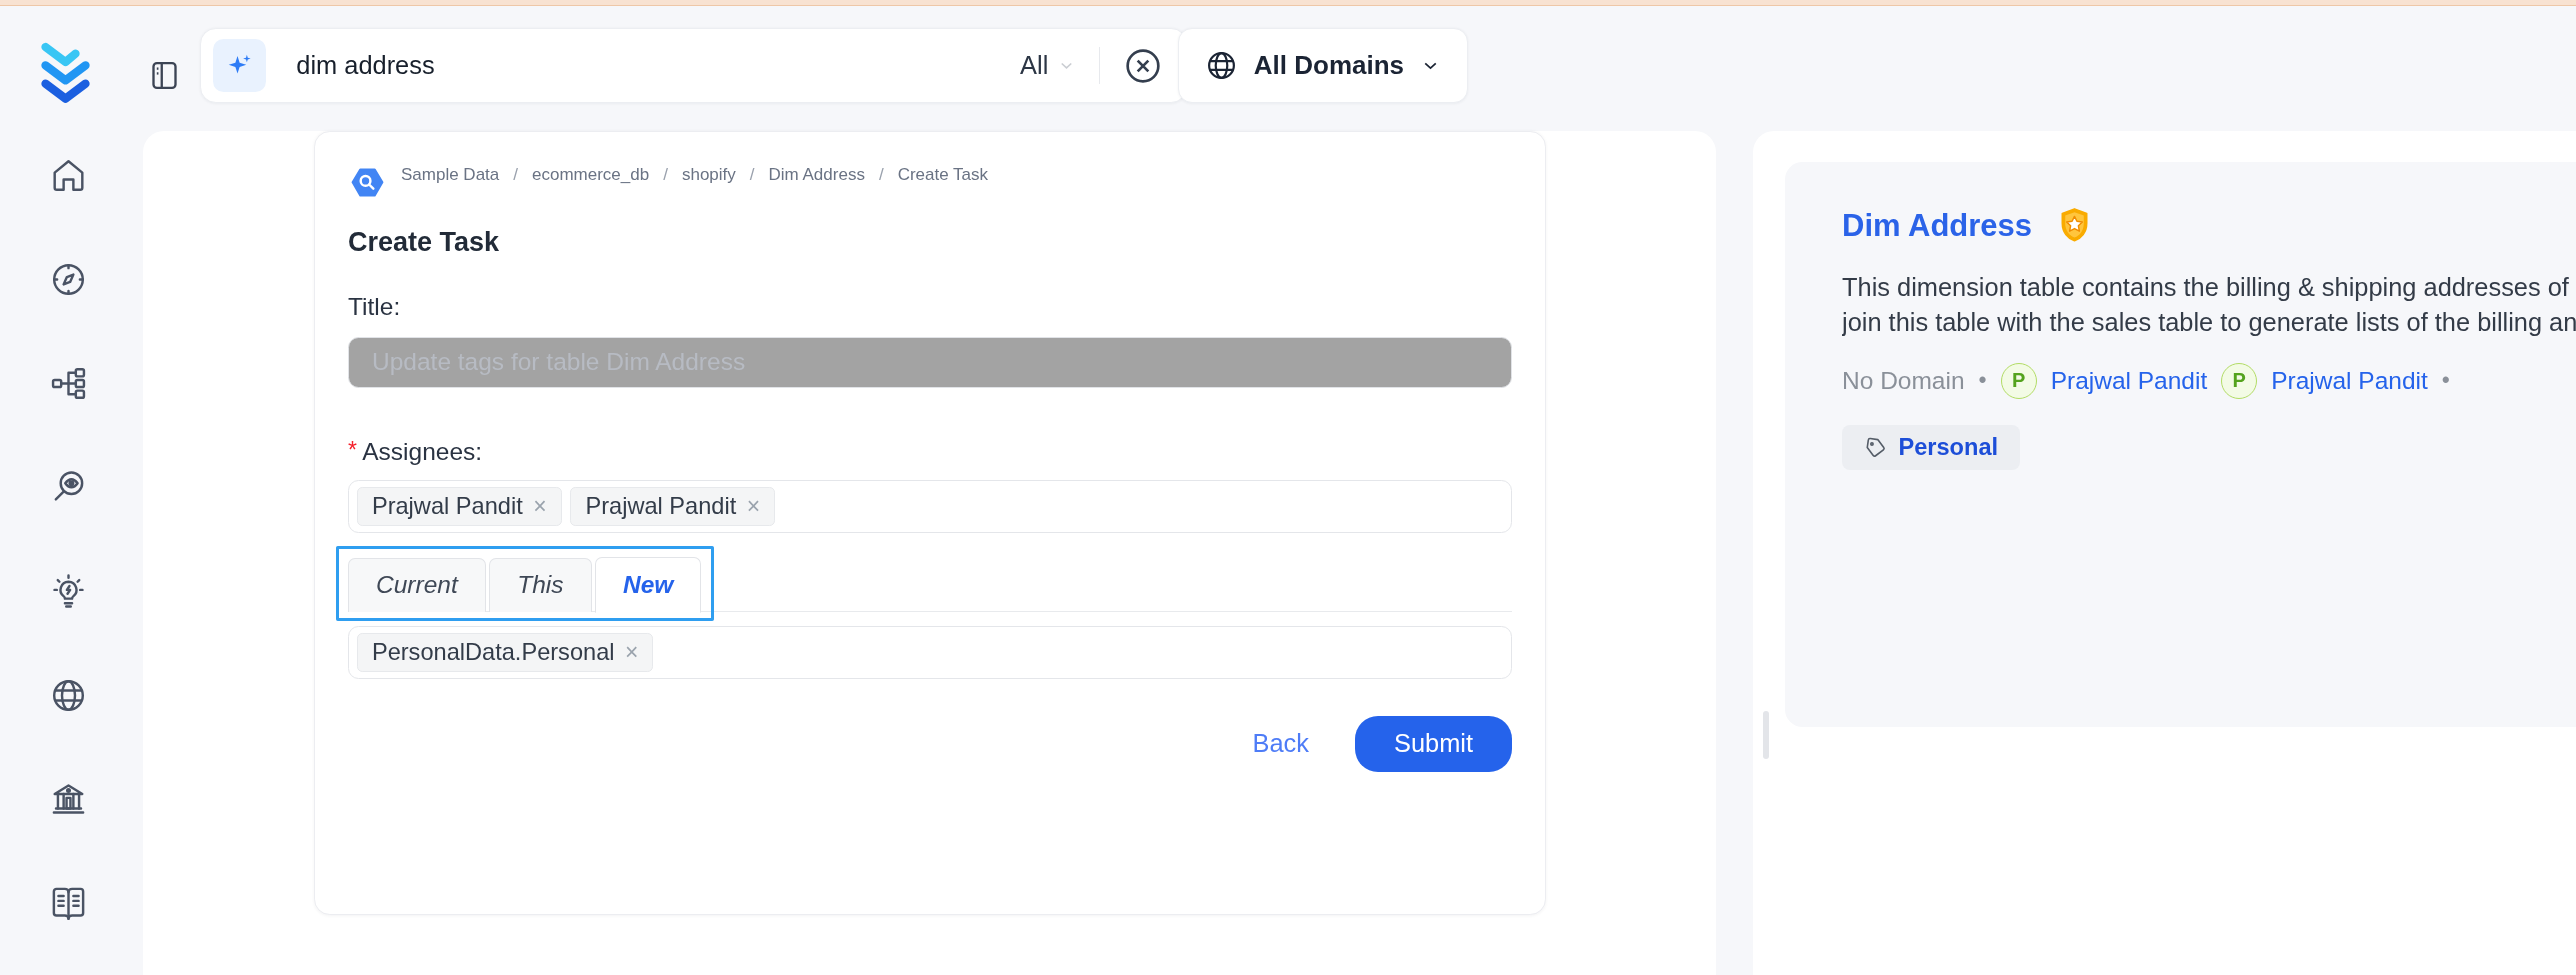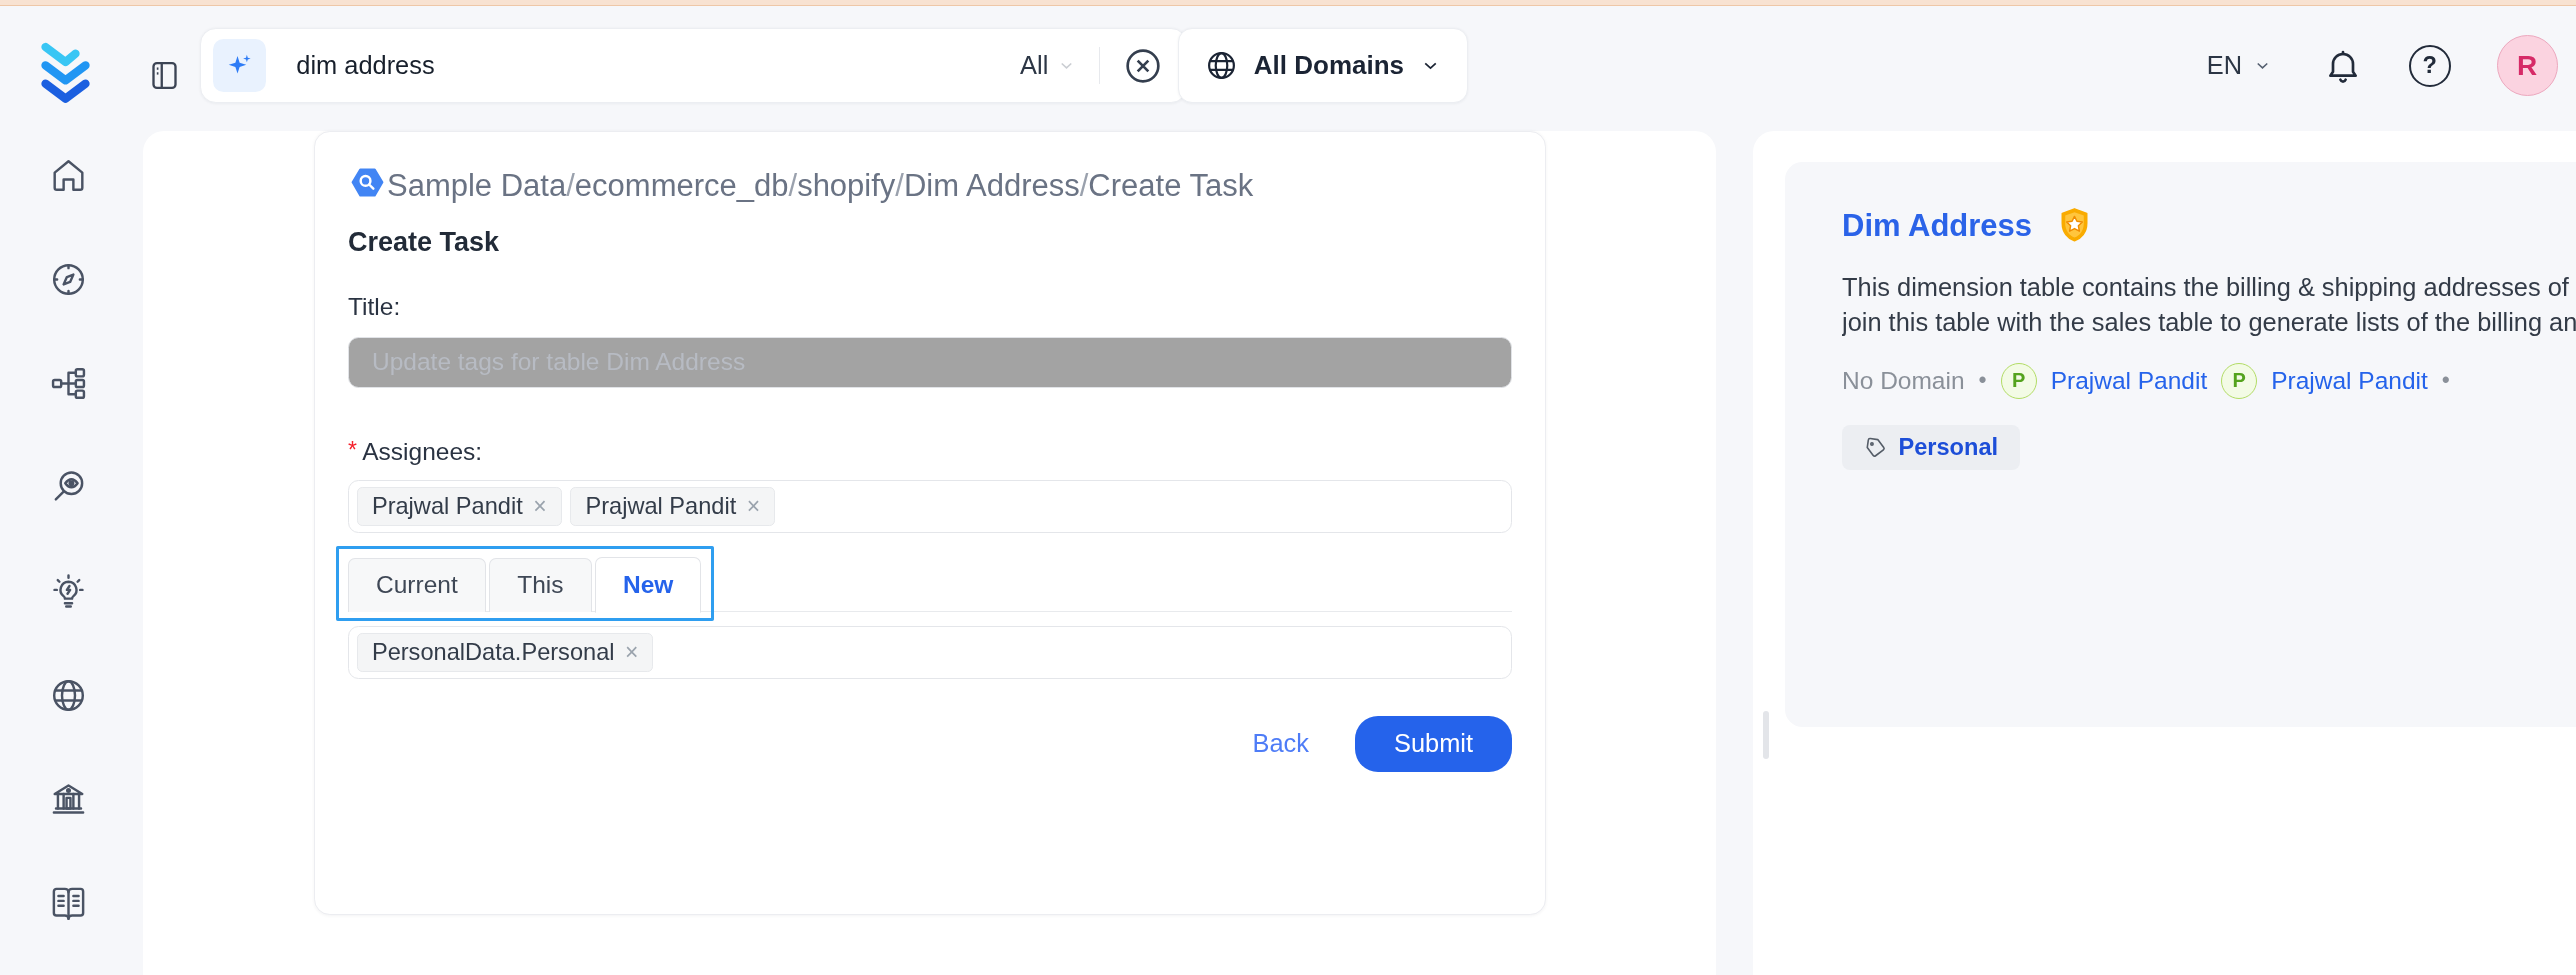--- a/index.html
+++ b/index.html
@@ -47,21 +47,21 @@
     display:flex; flex-direction:column; align-items:center; padding-top:24.5px; gap:65px; }
   .side-item { width:39px; height:39px; color:#4a5364; display:flex; align-items:center; justify-content:center; cursor:pointer; }
 
   
   .main-panel { position:absolute; left:143px; top:131px; width:1573px; height:845px;
     background:#fff; border-radius:21px 21px 0 0; }
   .form-card { position:absolute; left:171px; top:0; width:1232px; height:784px;
     background:#fff; border:0.9px solid #ecedf1; border-radius:15.8px;
     box-shadow:0 0.9px 3.5px rgba(16,24,40,.05); padding:33px 33px 0 33px; }
 
-  .breadcrumb { display:flex; align-items:flex-end; gap:0; height:39px; font-size:31px; color:#6a7384; }
+  .breadcrumb { display:flex; align-items:flex-start; gap:14px; height:39px; font-size:17px; color:#6a7384; }
   .crumb { cursor:pointer; }
   .crumb-sep { color:#9aa1ad; }
   .page-title { margin-top:23px; font-size:27px; font-weight:700; color:#222b38; }
 
   .field-label { margin-top:35px; font-size:24.5px; color:#2a3342; }
   .req { color:#f5222d; margin-right:5.3px; font-size:23px; vertical-align:1.8px; }
 
   .title-input { margin-top:15.8px; width:100%; height:51px; background:#a3a3a3;
     border:0.9px solid #e1e3e7; border-radius:10.5px; padding:0 23px;
     font:24.5px "Liberation Sans","DejaVu Sans",sans-serif; color:#444; }
@@ -70,21 +70,21 @@
   .chips-box { margin-top:14px; width:100%; min-height:53px; background:#fff;
     border:0.9px solid #e4e6ea; border-radius:10.5px; display:flex; align-items:center;
     padding:6.1px 7.9px; gap:8.8px; }
   .chip { display:inline-flex; align-items:center; height:39px; background:#f4f5f6;
     border:0.9px solid #e7e9ec; border-radius:5.3px; padding:0 14px; font-size:23.6px; color:#333c49; }
   .chip .x { margin-left:10.5px; color:#9aa3ad; font-size:23px; cursor:pointer; }
 
   .label-row { margin-top:49px; font-size:24.5px; color:#2a3342; }
   .label-row-2 { margin-top:51px; font-size:24.5px; color:#2a3342; }
 
-  .tabs-wrap { position:relative; margin-top:23px; height:56px; }
+  .tabs-wrap { position:relative; margin-top:23px; height:56px;font-style:italic; }
   .tabs-row { display:flex; align-items:flex-end; position:relative; height:56px; }
   .tabs-row::after { content:""; position:absolute; left:0; right:0; bottom:0; height:0.9px; background:#e8eaed; }
   .tab { height:54px; display:flex; align-items:center; justify-content:center;
     padding:0 27px; background:#f7f8f9; border:0.9px solid #e2e4e8; border-bottom:none;
     border-radius:7px 7px 0 0; margin-right:3.5px; font-size:24.5px; color:#3f4856; cursor:pointer; z-index:1; }
   .tab.active { background:#fff; color:#2563eb; font-weight:700; height:56px;
     border-bottom:0.9px solid #fff; margin-bottom:-0.9px; z-index:2; }
   .highlight-box { position:absolute; left:-12.3px; top:-9.6px; width:378px; height:75px;
     border:3.5px solid #2f9ef0; border-radius:1.8px; z-index:3; pointer-events:none; }
 
@@ -167,41 +167,20 @@
       <circle cx="12" cy="12" r="9"></circle>
       <ellipse cx="12" cy="12" rx="4.2" ry="9"></ellipse>
       <path d="M3.6 8.8 H20.4 M3.6 15.2 H20.4"></path>
     </svg>
     <span class="lbl">All Domains</span>
     <svg viewBox="0 0 24 24" width="21" height="21" fill="none" stroke="#1b2434" stroke-width="2">
         <path d="M6 9.5 L12 15 L18 9.5"></path>
       </svg>
   </div>
 
-  <div class="hdr-right">
-    <div class="lang">
-      <span>EN</span>
-      <svg viewBox="0 0 24 24" width="19" height="19" fill="none" stroke="#556070" stroke-width="2">
-          <path d="M6 9.5 L12 15 L18 9.5"></path>
-        </svg>
-    </div>
-    <div class="bell-btn">
-      <svg viewBox="0 0 24 24" width="40" height="40" fill="none" stroke="currentColor" stroke-width="1.6" stroke-linecap="round" stroke-linejoin="round">
-        <path d="M12 4.8 V3.6"></path>
-        <path d="M18 15.5 v-4.7 a6 6 0 1 0 -12 0 v4.7 l-1.6 2.3 h15.2 Z"></path>
-        <path d="M10.4 20.2 a1.7 1.7 0 0 0 3.2 0"></path>
-      </svg>
-    </div>
-    <div class="help-btn">
-      <span>?</span>
-    </div>
-    <div class="avatar">
-      <span>R</span>
-    </div>
-  </div>
 </div>
 
 <div class="sidebar">
   <div class="side-item">
     <svg viewBox="0 0 24 24" width="39" height="39" fill="none" stroke="currentColor" stroke-width="1.5" stroke-linecap="round" stroke-linejoin="round">
       <path d="M3.5 10.2 L12 3.2 L20.5 10.2 V19.5 a1.3 1.3 0 0 1 -1.3 1.3 H15 v-6.3 h-6 v6.3 H4.8 a1.3 1.3 0 0 1 -1.3 -1.3 Z"></path>
     </svg>
   </div>
   <div class="side-item">
     <svg viewBox="0 0 24 24" width="39" height="39" fill="none" stroke="currentColor" stroke-width="1.5" stroke-linecap="round" stroke-linejoin="round">

